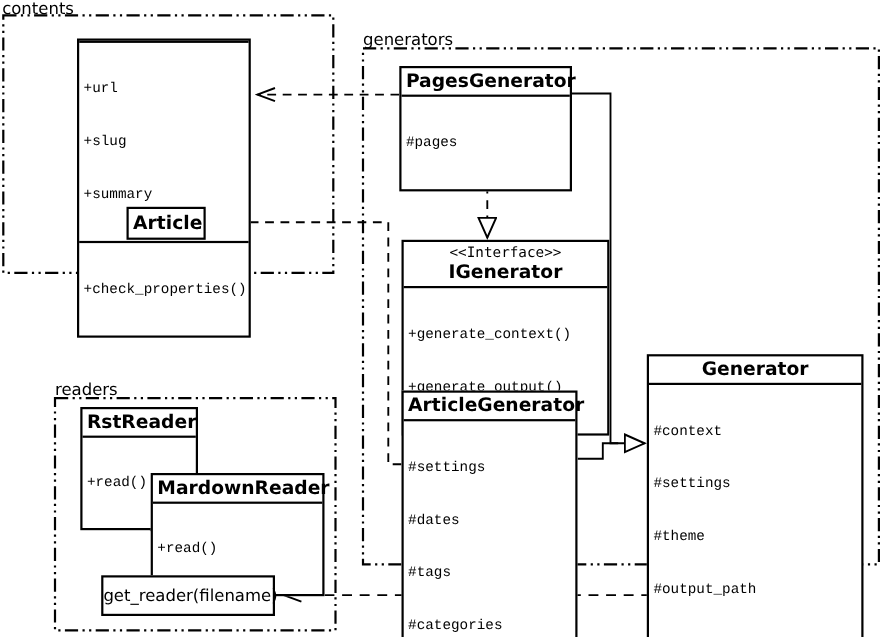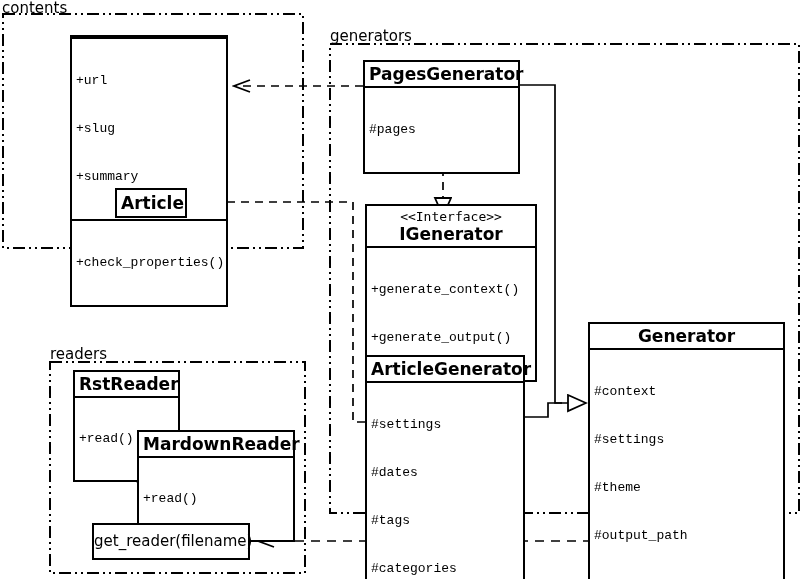--- a/index.html
+++ b/index.html
@@ -91,21 +91,21 @@
     <div class="uml-title" style="line-height:22px;">Article</div>
   </div>
 
   <div class="uml-class" style="left:363px; top:60px; width:157px;">
     <div class="uml-title">PagesGenerator</div>
     <div class="uml-members uml-sep">
       <div>#pages</div>
     </div>
   </div>
 
-  <div class="uml-class" style="left:365px; top:204px; width:172px;">
+  <div class="uml-class" style="left:365px; top:218px; width:189px;">
     <div class="stereotype">&lt;&lt;Interface&gt;&gt;</div>
     <div class="uml-title stereo-name">IGenerator</div>
     <div class="uml-members uml-sep">
       <div>+generate_context()</div>
       <div>+generate_output()</div>
     </div>
   </div>
 
   <div class="uml-class" style="left:365px; top:355px; width:160px;">
     <div class="uml-title">ArticleGenerator</div>

